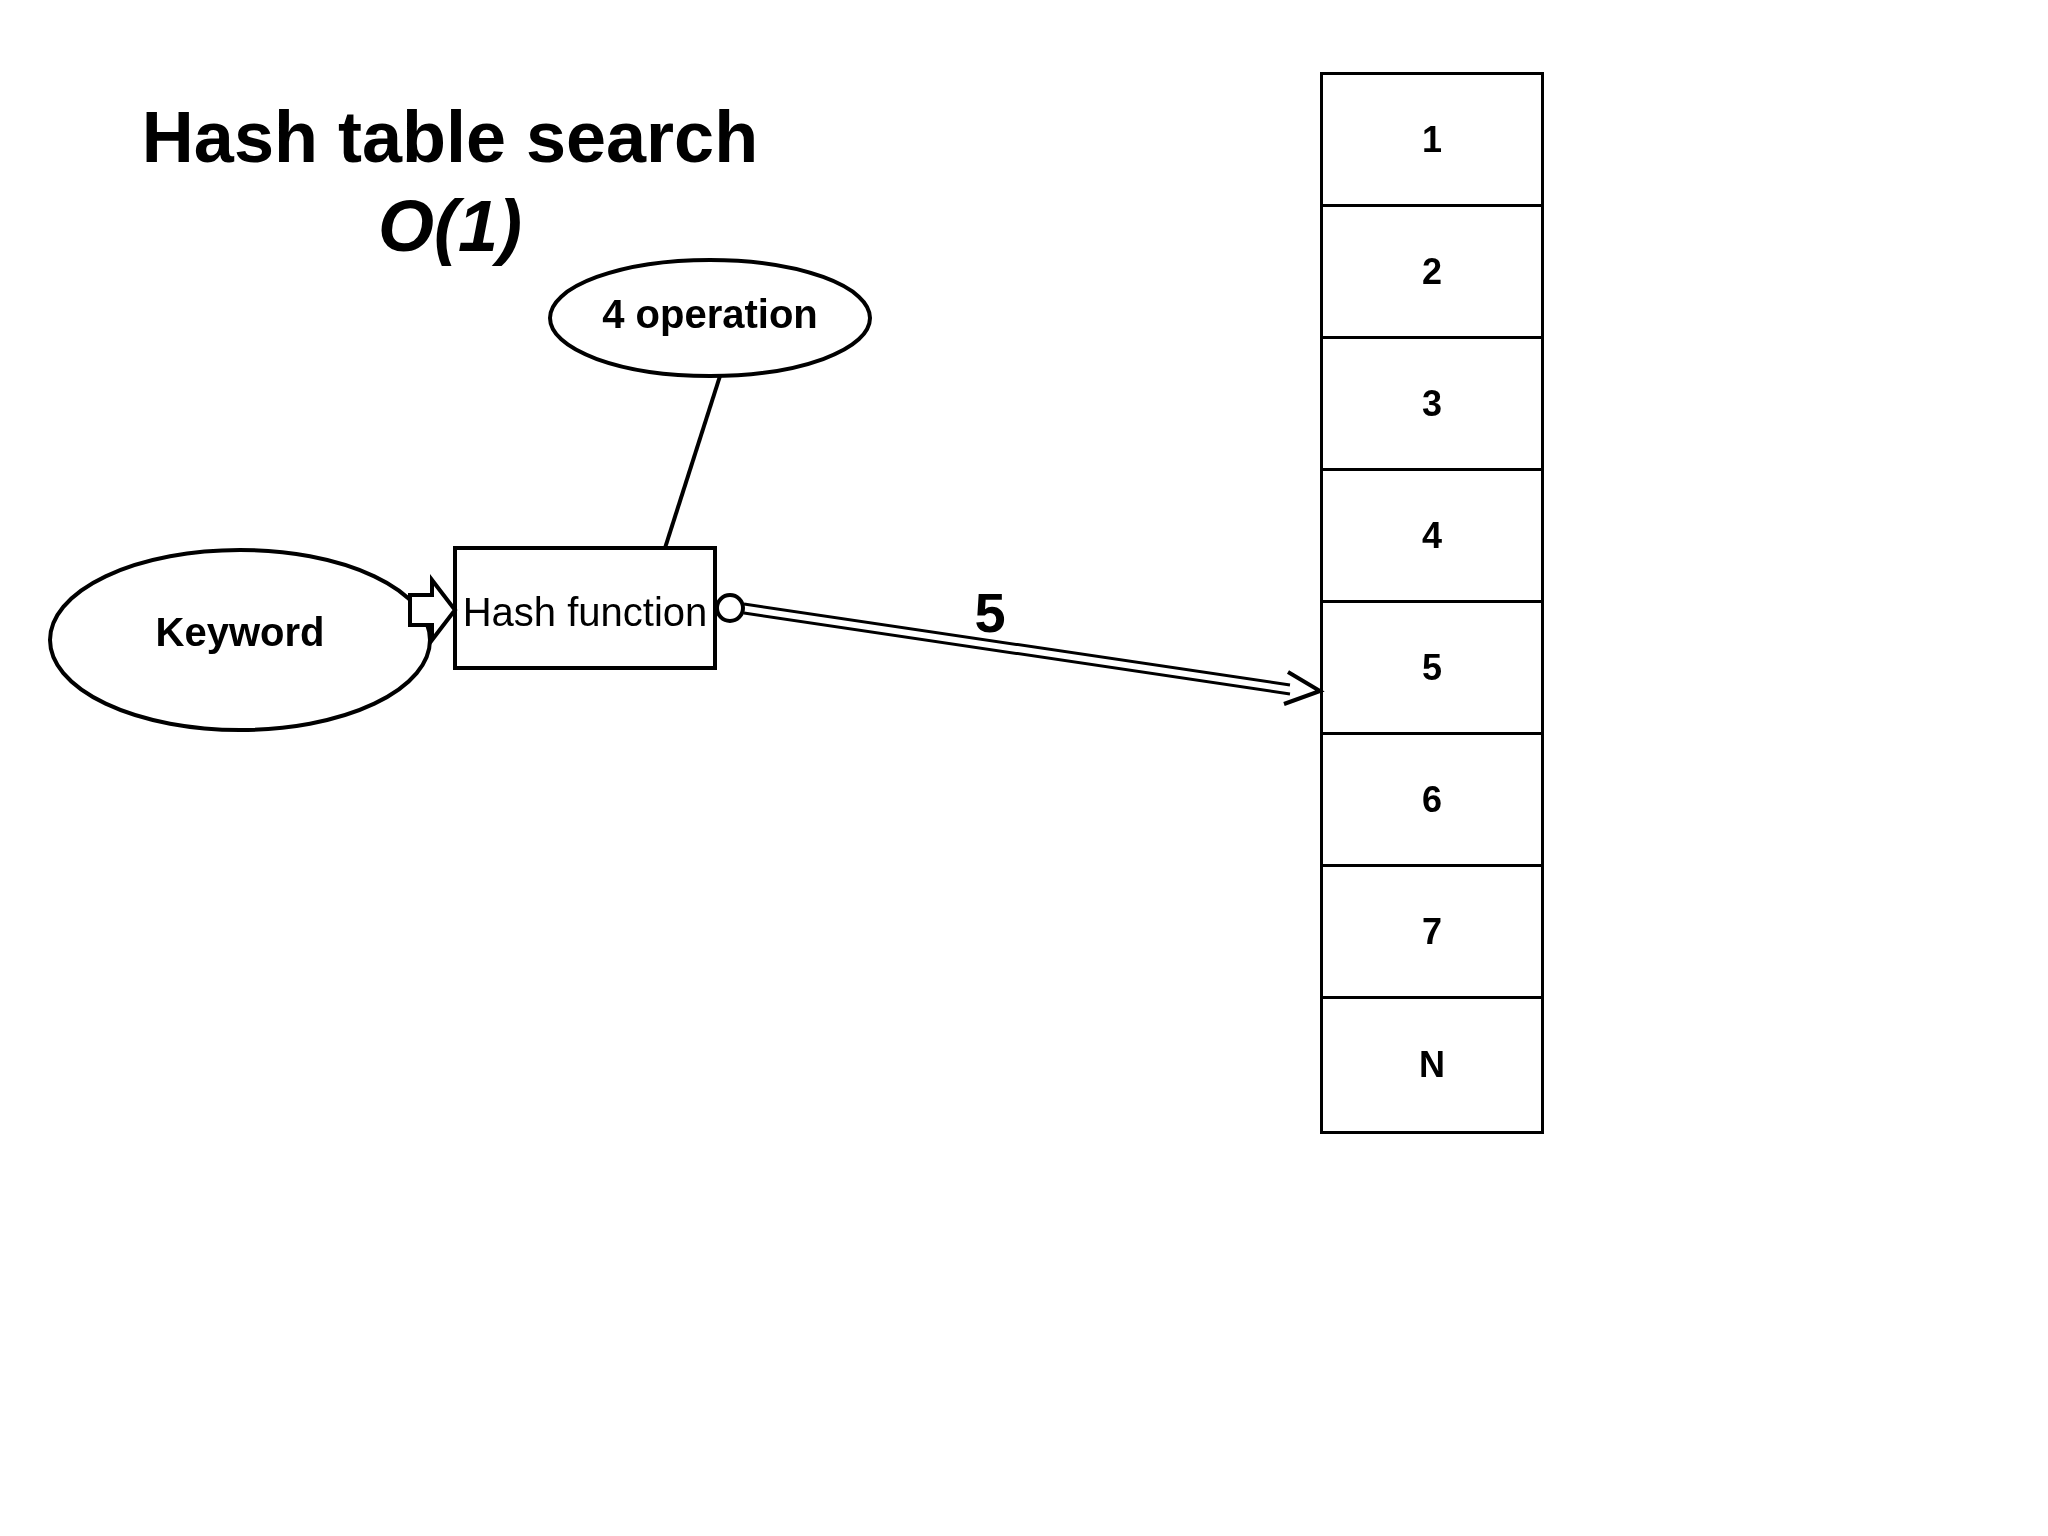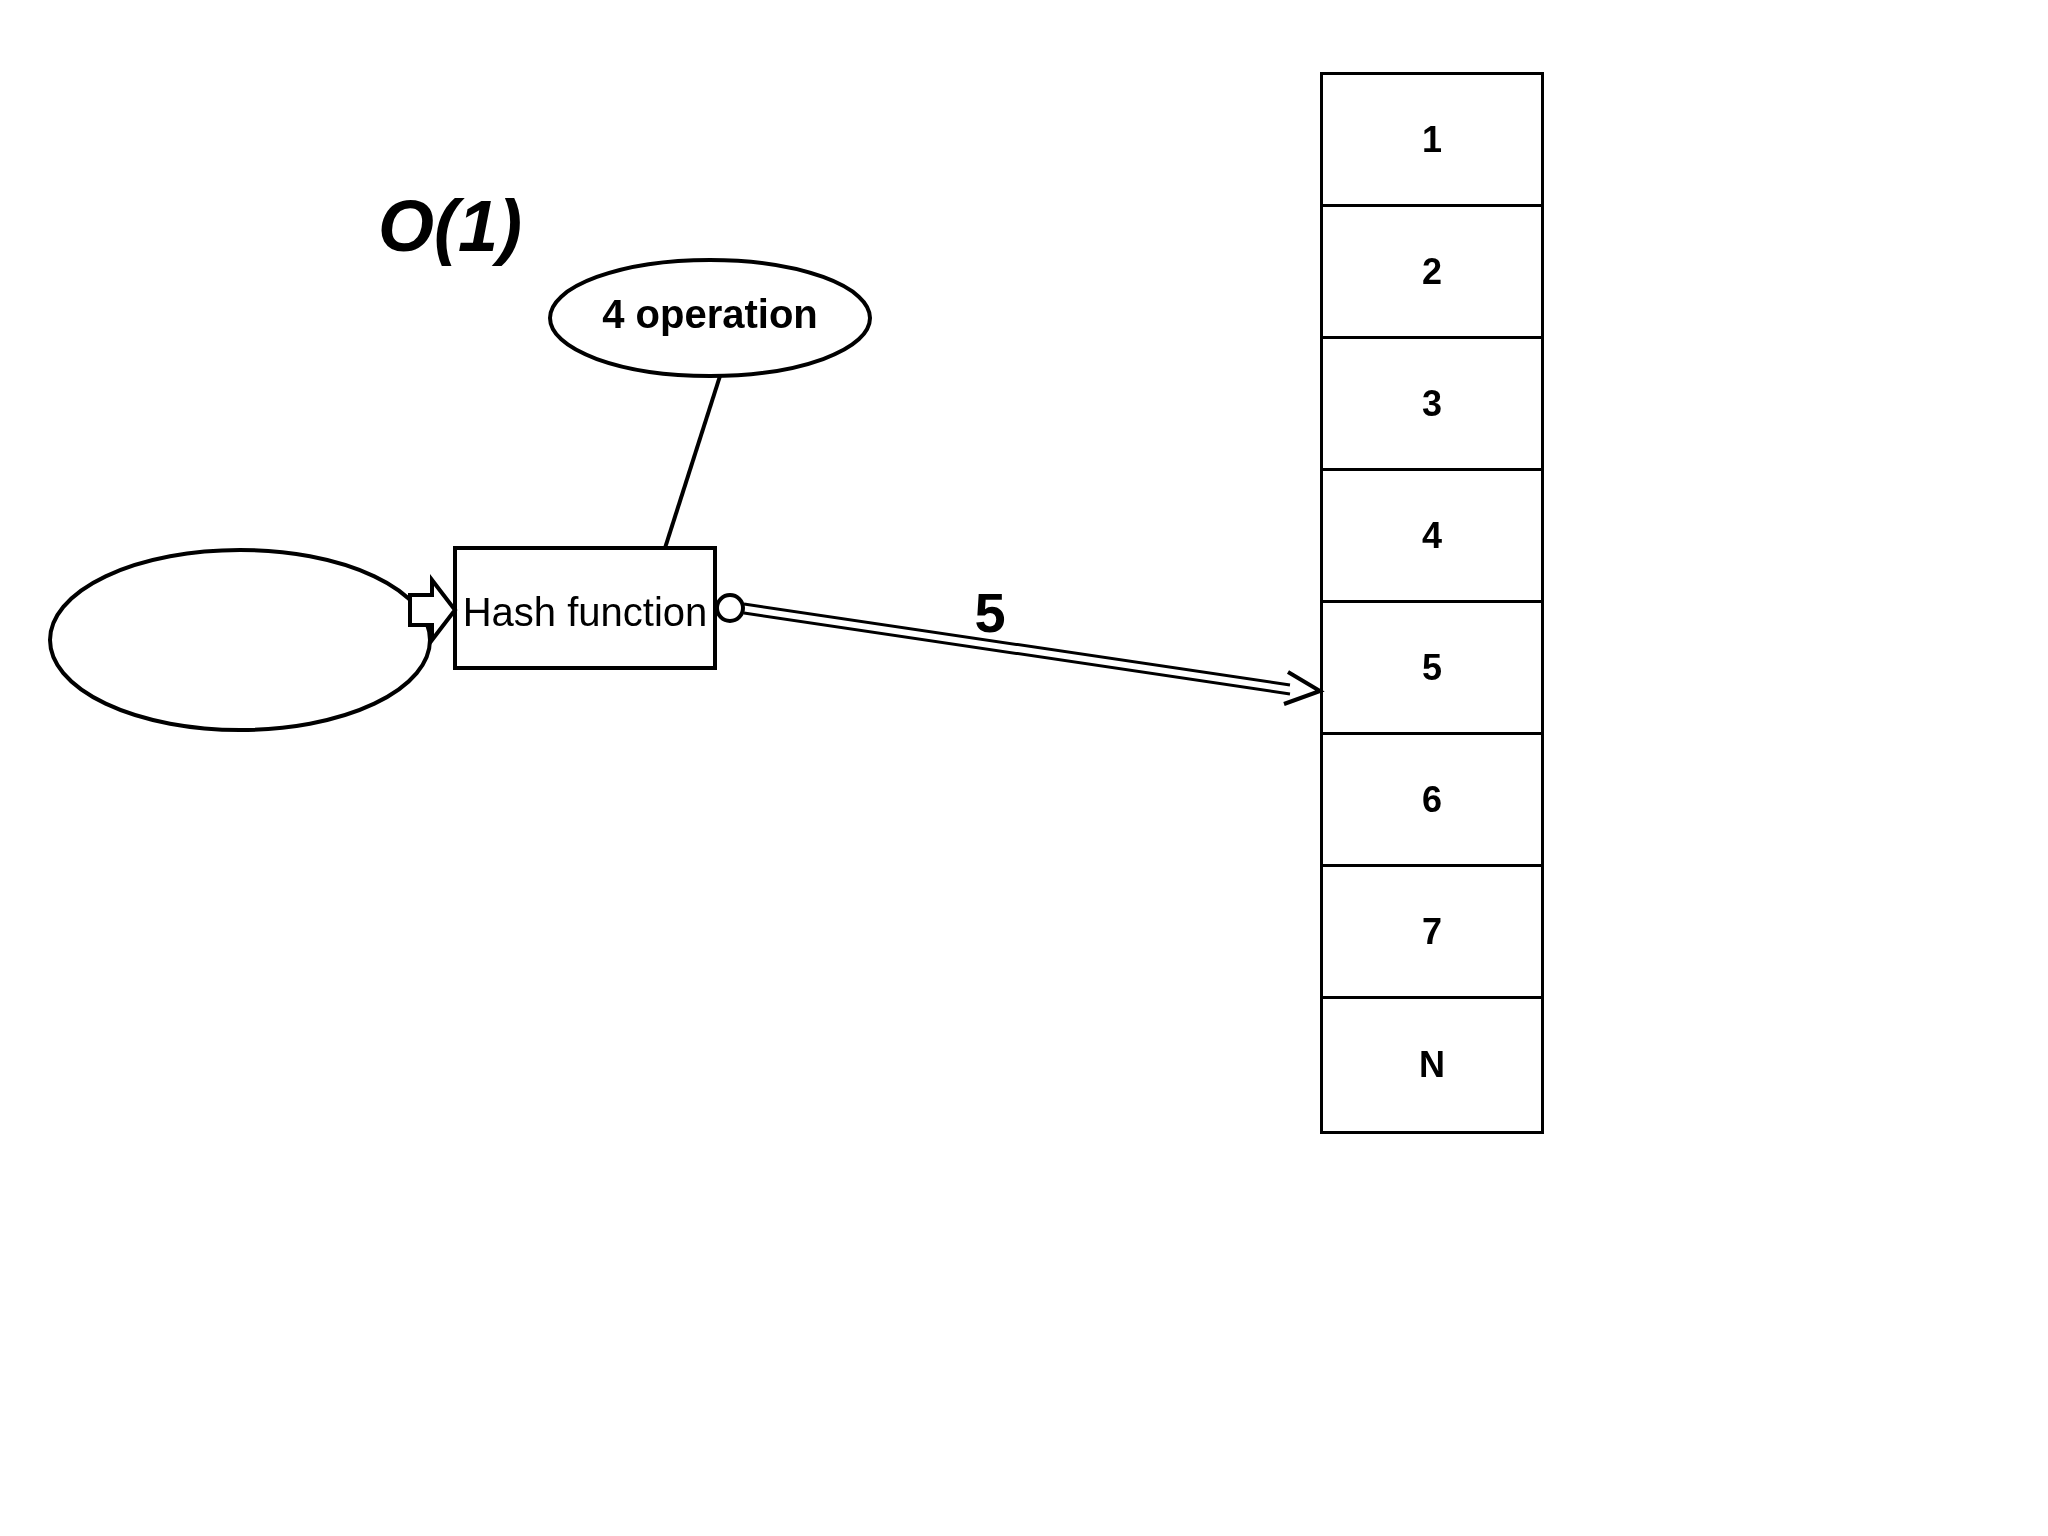--- a/index.html
+++ b/index.html
@@ -105,20 +105,21 @@
   }
   .table-cell:last-child {
     border-bottom: none;
   }
 </style>
 </head>
 <body>
 
 <div class="stage">
 
+  <div class="title">Hash table search</div>
   <div class="complexity">O(1)</div>
 
   <svg class="overlay" viewBox="0 0 2048 1536">
 
     <ellipse cx="240" cy="640" rx="190" ry="90" fill="#fff" stroke="#000" stroke-width="4"></ellipse>
 
     <ellipse cx="710" cy="318" rx="160" ry="58" fill="#fff" stroke="#000" stroke-width="4"></ellipse>
 
     <line x1="720" y1="376" x2="665" y2="548" stroke="#000" stroke-width="4"></line>
 
@@ -130,20 +131,21 @@
 
     <circle cx="730" cy="608" r="13" fill="#fff" stroke="#000" stroke-width="4"></circle>
 
     <g>
       <line x1="744" y1="604" x2="1290" y2="685" stroke="#000" stroke-width="3"></line>
       <line x1="744" y1="613" x2="1290" y2="694" stroke="#000" stroke-width="3"></line>
       <path d="M 1288 672 L 1320 691 L 1284 704" fill="none" stroke="#000" stroke-width="4"></path>
     </g>
   </svg>
 
+  <div class="keyword-label">Keyword</div>
   <div class="op-label">4 operation</div>
   <div class="hashfn-label">Hash function</div>
   <div class="output-label">5</div>
 
   <div class="table">
     <div class="table-cell">1</div>
     <div class="table-cell">2</div>
     <div class="table-cell">3</div>
     <div class="table-cell">4</div>
     <div class="table-cell">5</div>

